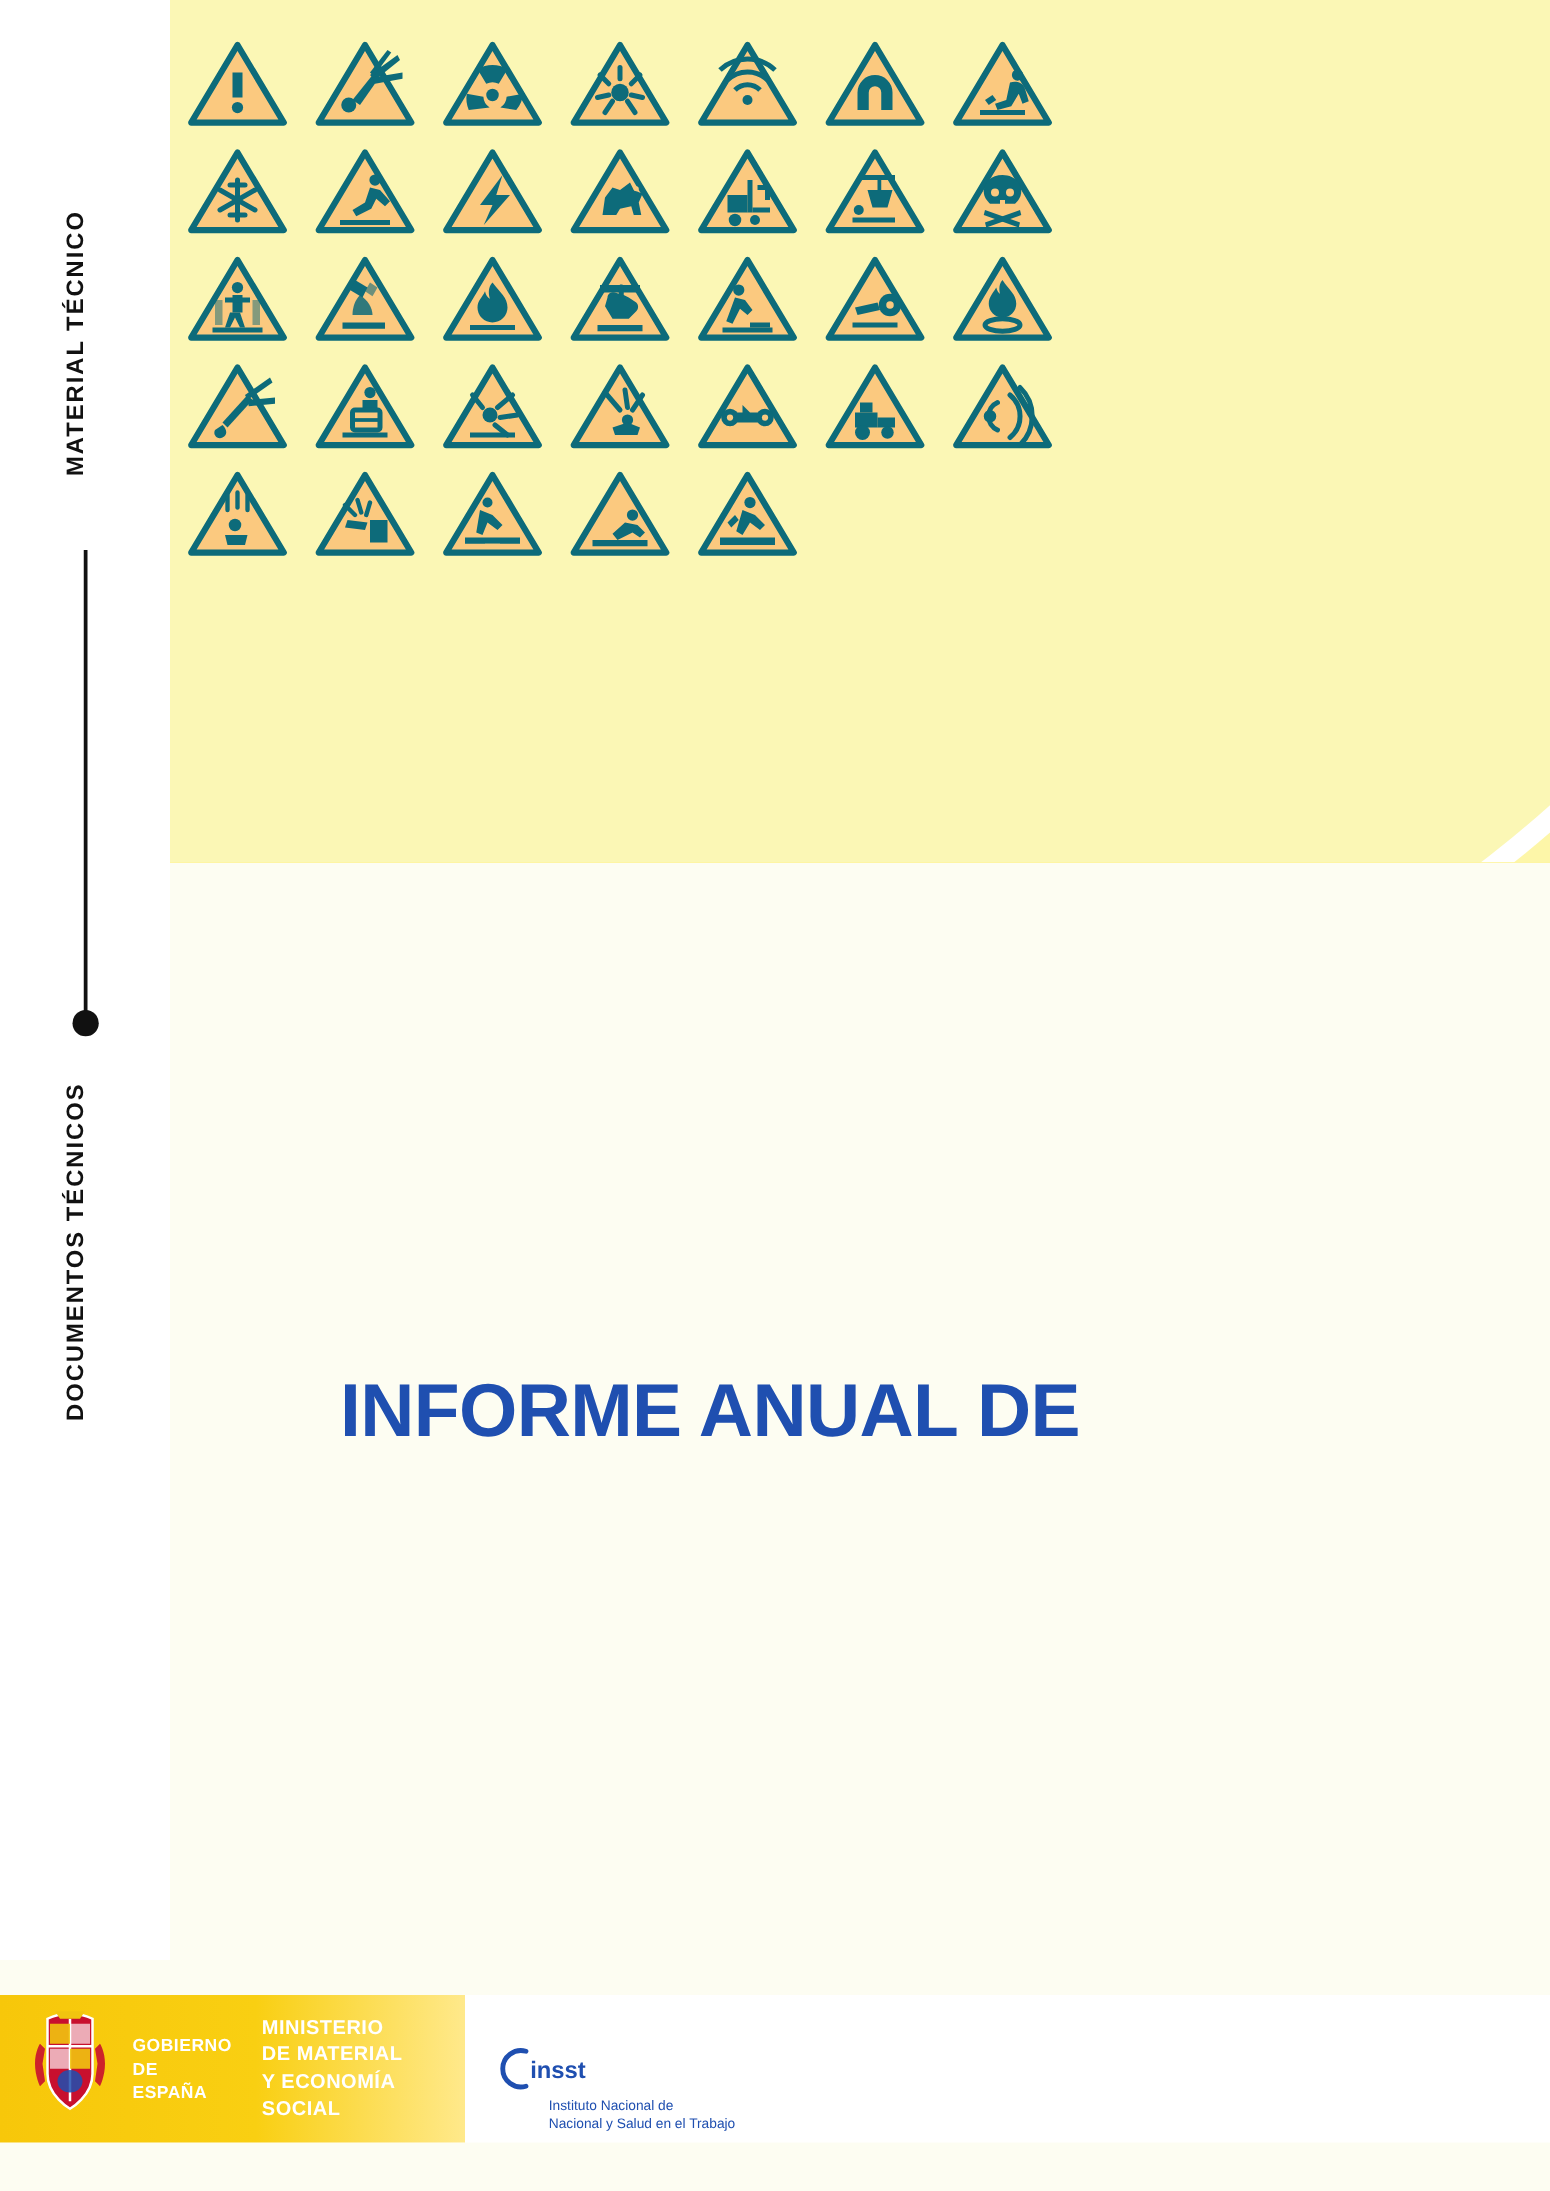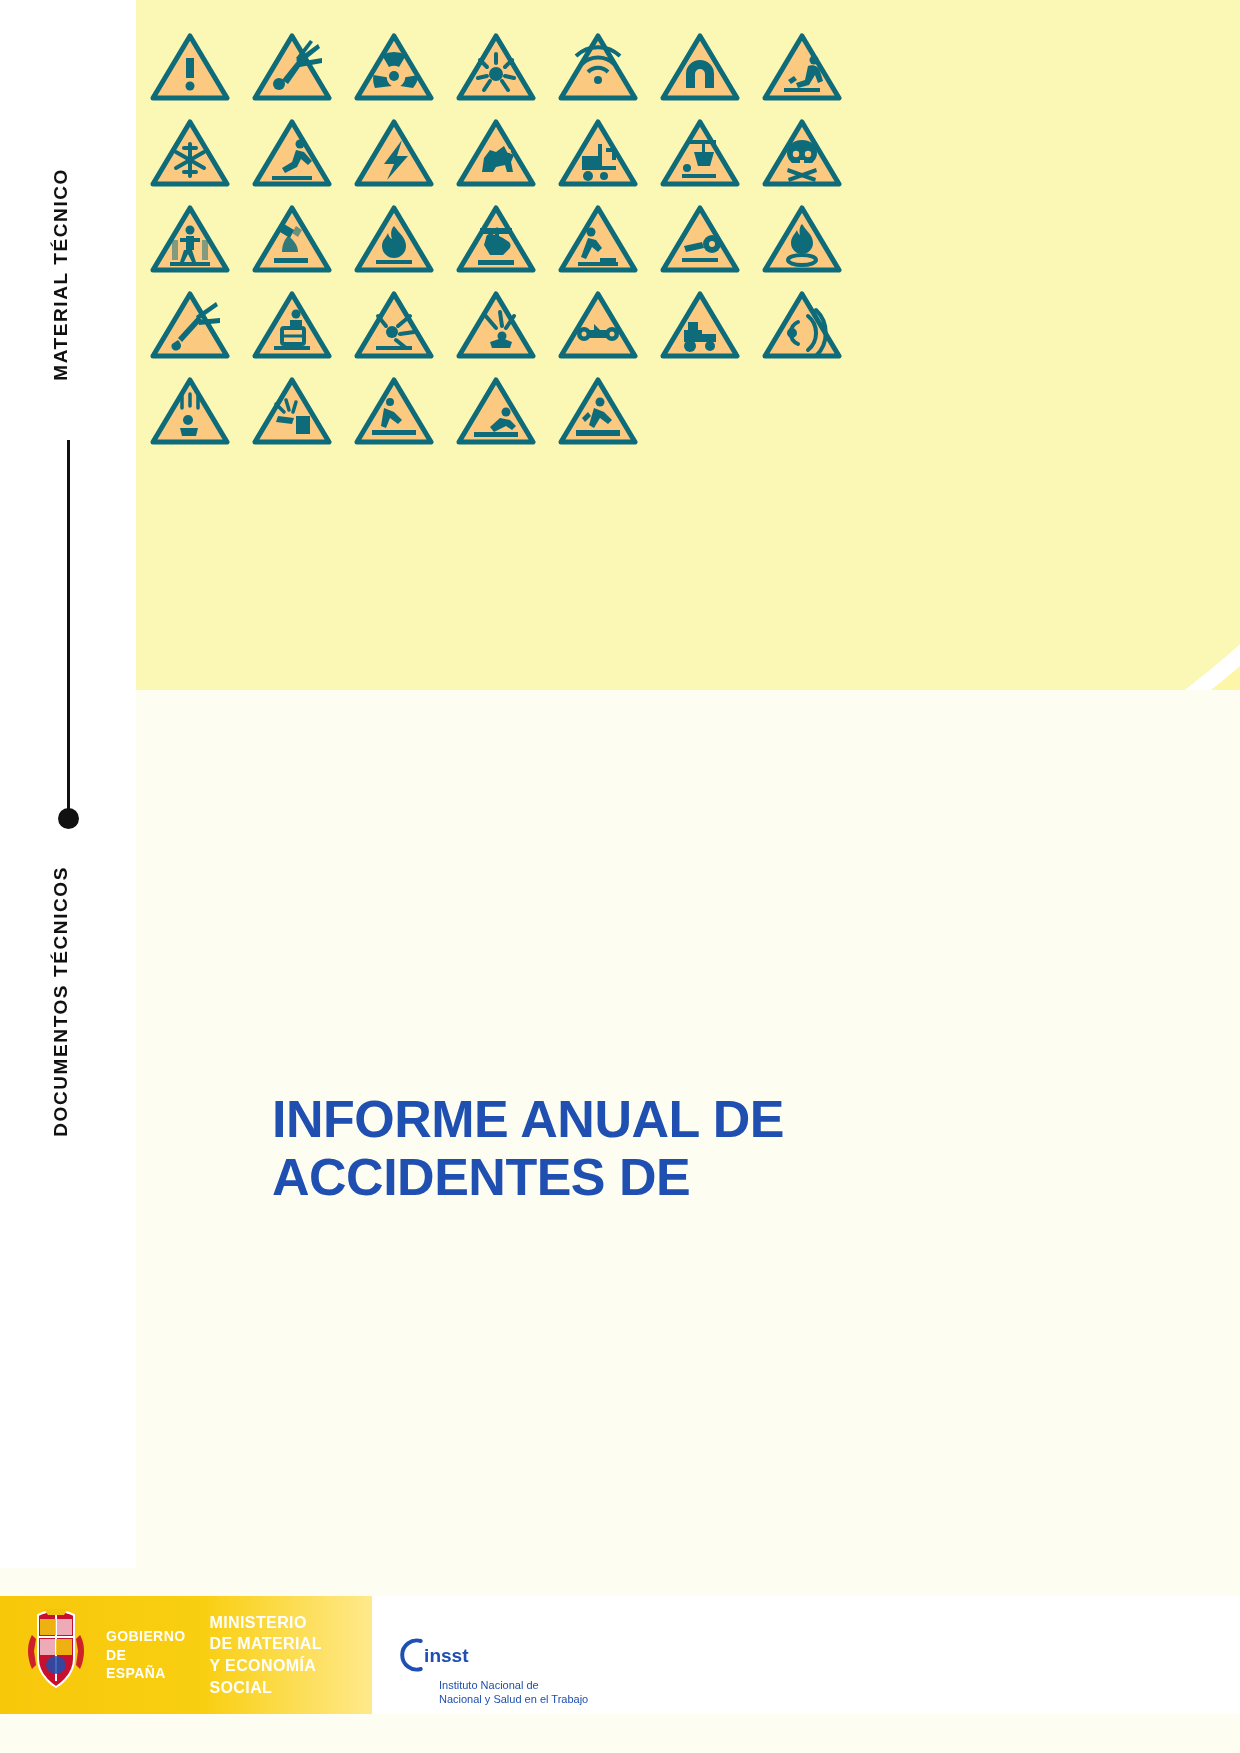--- a/index.html
+++ b/index.html
@@ -88,21 +88,21 @@
   .picto{
     width:80px;height:72px;position:relative;
   }
   .picto svg{display:block;width:80px;height:72px;}
 
   
   #title{
     position:absolute;left:272px;top:1055px;width:800px;z-index:7;
     color:#1f4fb0;
     font-weight:bold;
-    font-size:52px;
+    font-size:60px;
     line-height:1.12;
     letter-spacing:-0.5px;
   }
   #title .tline{display:block;}
 
   
   #footer{
     position:absolute;left:0;bottom:0;width:1240px;height:185px;z-index:8;
     background:#fdfdf2;
   }
@@ -533,21 +533,20 @@
 
 <div id="left-rail">
   <div class="rail-text" id="rail-material">MATERIAL TÉCNICO</div>
   <div id="rail-line"></div>
   <div id="rail-dot"></div>
   <div class="rail-text" id="rail-documentos">DOCUMENTOS TÉCNICOS</div>
 </div>
 
 <h1 id="title">
   <span class="tline">INFORME ANUAL DE</span>
-  <span class="tline">ACCIDENTES DE</span>
 </h1>
 
 <div id="footer">
   <div id="footer-band"></div>
 
   <div id="gob-block">
     <svg id="coat" viewBox="0 0 84 96">
       <path d="M42 4c10 0 18 4 18 4v44c0 18-18 28-18 28S24 70 24 52V8s8-4 18-4z" fill="#c8102e" stroke="#ffffff" stroke-width="2"></path>
       <path d="M42 8v66" stroke="#ffffff" stroke-width="2"></path>
       <path d="M24 30h36" stroke="#ffffff" stroke-width="2"></path>

